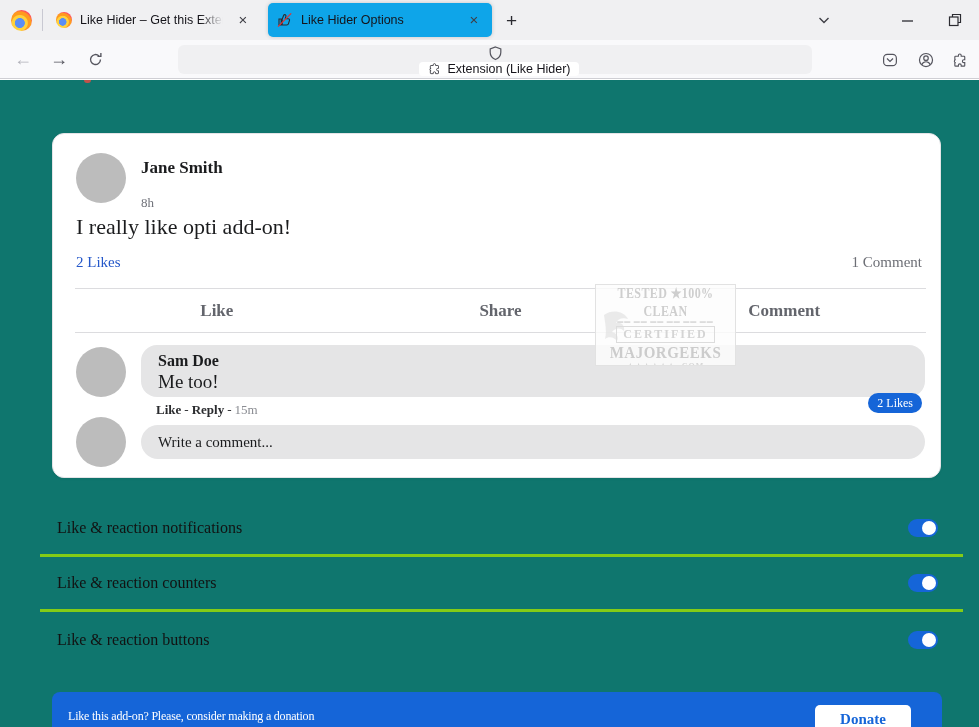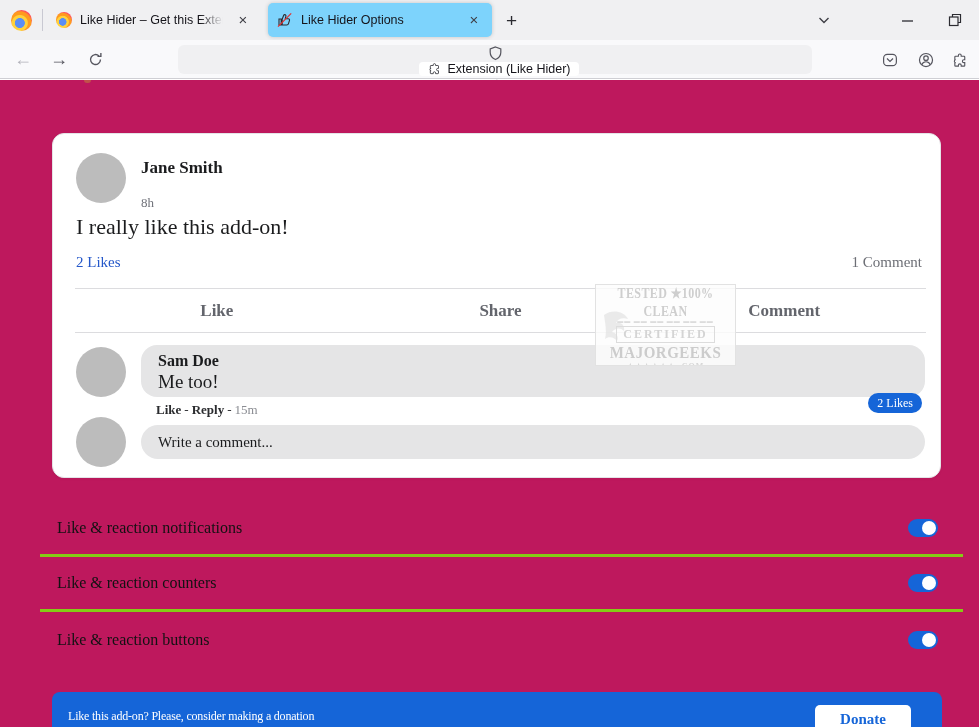--- a/index.html
+++ b/index.html
@@ -11,21 +11,21 @@
   
   .tabstrip { position:absolute; left:0; top:0; width:979px; height:40px; background:#f0f0f2; }
   .ff-menu { position:absolute; left:7px; top:8px; width:28px; height:25px; display:flex; align-items:center; justify-content:center; border-radius:4px; }
   .ff-logo { width:21px; height:21px; border-radius:50%;
     background:radial-gradient(circle at 42% 62%, #5a8ef5 0 26%, #ffd23b 30% 42%, #ff9a1f 48% 62%, #ff4f5e 72% 84%, #b5007f 100%); }
   .ff-logo.small { width:16px; height:16px; }
   .strip-divider { position:absolute; left:42px; top:9px; width:1px; height:22px; background:#c9c9d2; }
 
   .tab { position:absolute; display:flex; align-items:center; gap:8px; padding:0 9px; }
   .tab.inactive { left:47px; top:4px; width:214px; height:32px; border-radius:4px; }
-  .tab.active { left:268px; top:3px; width:224px; height:34px; background:#7dd3fc; border-radius:5px; box-shadow:0 0 4px rgba(0,0,0,.18); }
+  .tab.active { left:268px; top:3px; width:224px; height:34px; background:#0ea5e9; border-radius:5px; box-shadow:0 0 4px rgba(0,0,0,.18); }
   .tab-title { flex:1; font-size:12.5px; color:#15141a; white-space:nowrap; overflow:hidden; }
   .tab.inactive .tab-title { -webkit-mask-image:linear-gradient(to right,#000 82%,transparent 98%); mask-image:linear-gradient(to right,#000 82%,transparent 98%); }
   .tab-close { font-size:15px; color:#3f3f46; width:18px; height:18px; line-height:17px; text-align:center; border-radius:3px; flex:none; }
   .newtab { position:absolute; left:499px; top:8px; width:25px; height:25px; font-size:19px; color:#2b2b31; display:flex; align-items:center; justify-content:center; border-radius:4px; }
   .winbtn { position:absolute; top:6px; width:30px; height:28px; display:flex; align-items:center; justify-content:center; }
   .wb-chev { left:809px; } .wb-min { left:892px; } .wb-rest { left:940px; }
 
   
   .toolbar { position:absolute; left:0; top:40px; width:979px; height:39px; background:#f9f9fb; border-bottom:1px solid #cfcfd4; }
   .navbtn { position:absolute; top:5px; width:30px; height:28px; display:flex; align-items:center; justify-content:center; font-size:18px; border-radius:4px; }
@@ -34,21 +34,21 @@
   .nb-rel  { left:80px; }
   .urlbar { position:absolute; left:178px; top:5px; width:634px; height:29px; background:#f0f0f2; border-radius:6px; display:flex; align-items:center; padding:0 10px;flex-direction:column; }
   .ext-chip { display:flex; align-items:center; gap:6px; background:#fff; border-radius:4px; height:23px; padding:0 9px; margin-left:8px; font-size:12.5px; color:#15141a; white-space:nowrap; }
   .url-text { margin-left:9px; font-size:13px; color:#15141a; white-space:nowrap; overflow:hidden; flex:1;
     -webkit-mask-image:linear-gradient(to right,#000 86%,transparent 99%); mask-image:linear-gradient(to right,#000 86%,transparent 99%); }
   .url-star { font-size:15px; color:#55555e; margin-left:4px; flex:none; }
   .tb-icon { position:absolute; top:6px; width:28px; height:28px; display:flex; align-items:center; justify-content:center; border-radius:4px; }
   .ti-pocket { left:876px; } .ti-account { left:912px; } .ti-ext { left:946px; }
 
   
-  .content { position:absolute; left:0; top:80px; width:979px; height:647px; background:#be185d; overflow:hidden; }
+  .content { position:absolute; left:0; top:80px; width:979px; height:647px; background:#0f766e; overflow:hidden; }
   .red-tip { position:absolute; left:84px; top:-1px; width:7px; height:4px; background:#c0524a; border-radius:0 0 3px 3px; }
 
   .card { position:absolute; left:52px; top:53px; width:889px; height:345px; background:#fff; border:1px solid #e4e4e7; border-radius:12px; box-shadow:0 1px 3px rgba(0,0,0,.05); }
   .avatar { position:absolute; width:50px; height:50px; border-radius:50%; background:#bcbcbc; }
   .av-post { left:23px; top:19px; }
   .post-author { position:absolute; left:88px; top:24px; font-family:"Liberation Serif",serif; }
   .post-author .name { font-size:17px; font-weight:bold; color:#1b1c1e; }
   .post-author .time { font-size:13px; color:#70727a; margin-top:17px; }
   .post-text { position:absolute; left:23px; top:80px; font-size:22px; color:#1b1c1e; font-family:"Liberation Serif",serif; }
   .likes-row { position:absolute; left:23px; right:18px; top:120px; display:flex; justify-content:space-between; font-size:15px; font-family:"Liberation Serif",serif; }
@@ -188,21 +188,21 @@
 
   <div class="content">
     <div class="red-tip"></div>
 
     <div class="card">
       <div class="avatar av-post"></div>
       <div class="post-author">
         <div class="name">Jane Smith</div>
         <div class="time">8h</div>
       </div>
-      <div class="post-text">I really like this add-on!</div>
+      <div class="post-text">I really like opti add-on!</div>
 
       <div class="likes-row">
         <span class="likes-link">2 Likes</span>
         <span class="comments-count">1 Comment</span>
       </div>
 
       <div class="divider dv1"></div>
       <div class="actions">
         <div class="action-btn">Like</div>
         <div class="action-btn">Share</div>

